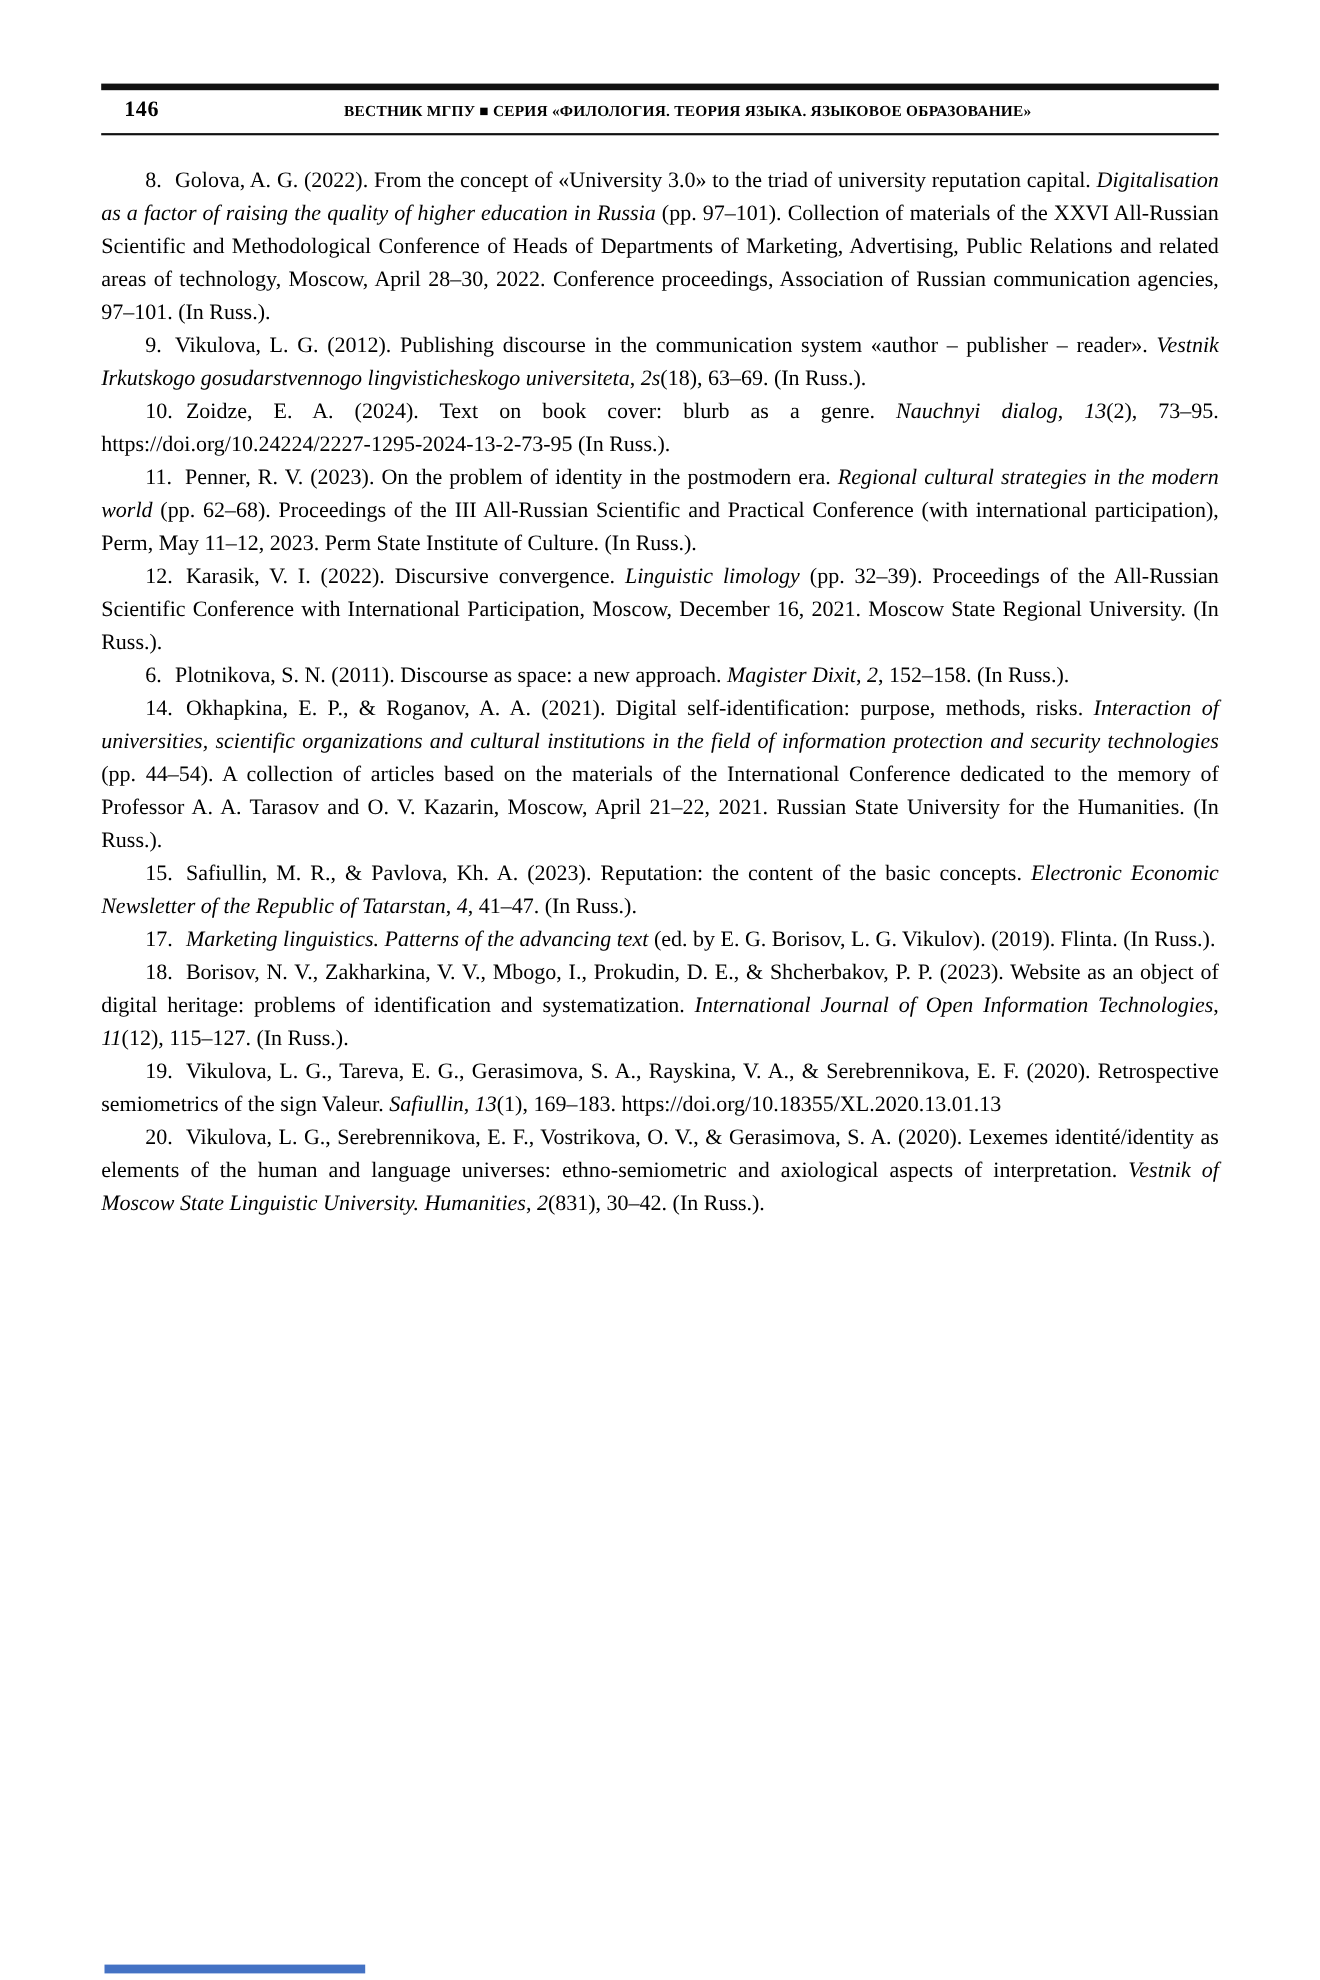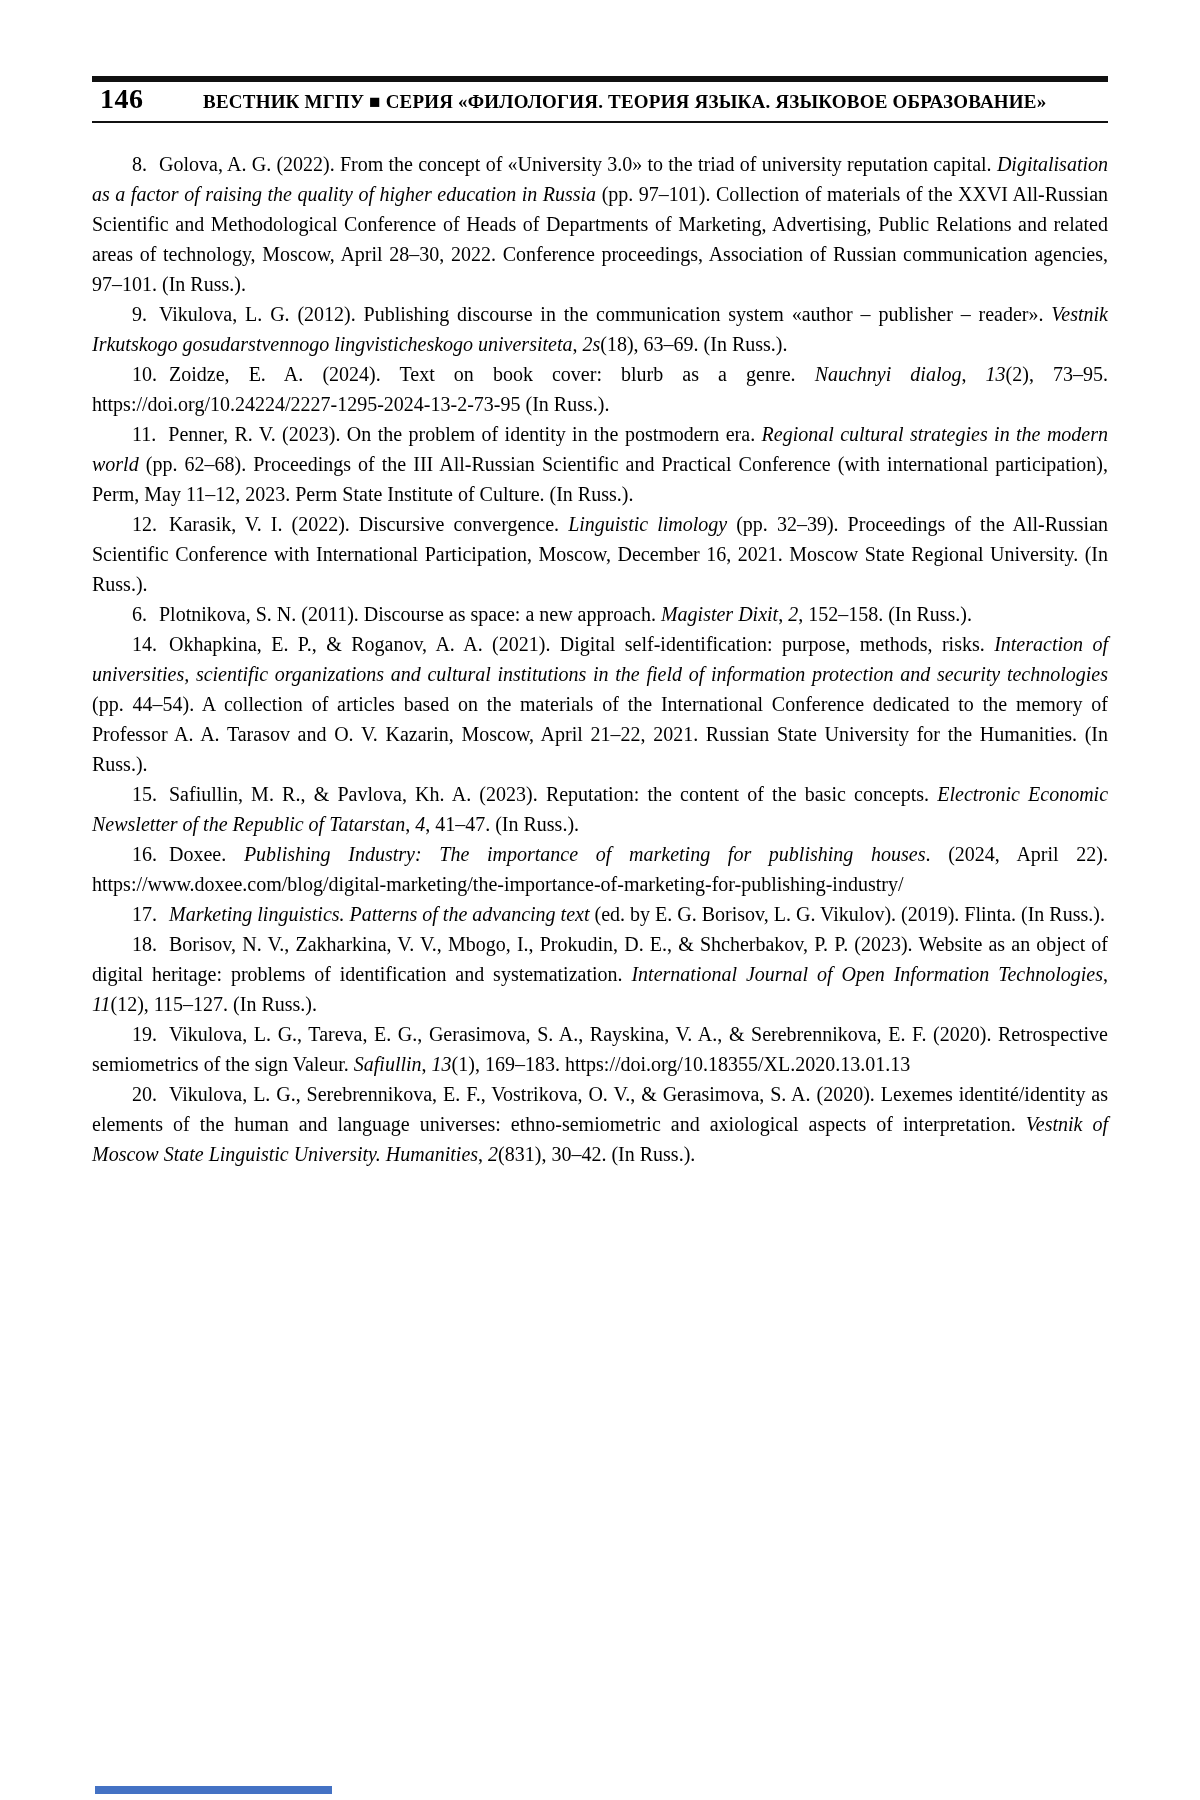--- a/index.html
+++ b/index.html
@@ -30,30 +30,31 @@
     height: 2px;
     background: #111111;
   }
   .header-row {
     display: flex;
     align-items: baseline;
     padding: 2px 2px 5px 8px;
   }
   .page-num {
     font-weight: bold;
-    font-size: 28px;
+    font-size: 20px;
     line-height: 30px;
     letter-spacing: 0.5px;
     flex: 0 0 auto;
+    margin-left: 13px;
   }
   .running-title {
     flex: 1 1 auto;
     text-align: center;
     font-weight: bold;
-    font-size: 19px;
+    font-size: 14px;
     line-height: 28px;
     letter-spacing: 0.2px;
     white-space: nowrap;
   }
   .refs {
     margin-top: 26px;
     font-size: 20px;
     line-height: 30px;
     text-align: justify;
   }
@@ -93,21 +94,20 @@
 
   <main class="refs" id="refs">
       <p class="ref"><span class="ref-num">8.</span><span class="rm">Golova, A. G. (2022). From the concept of «University 3.0» to the triad of university reputation capital. </span><span class="it">Digitalisation as a factor of raising the quality of higher education in Russia</span><span class="rm"> (pp. 97–101). Collection of materials of the XXVI All-Russian Scientific and Methodological Conference of Heads of Departments of Marketing, Advertising, Public Relations and related areas of technology, Moscow, April 28–30, 2022. Conference proceedings, Association of Russian communication agencies, 97–101. (In Russ.).</span></p>
       <p class="ref"><span class="ref-num">9.</span><span class="rm">Vikulova, L. G. (2012). Publishing discourse in the communication system «author – publisher – reader». </span><span class="it">Vestnik Irkutskogo gosudarstvennogo lingvisticheskogo universiteta</span><span class="rm">, </span><span class="it">2s</span><span class="rm">(18), 63–69. (In Russ.).</span></p>
       <p class="ref"><span class="ref-num">10.</span><span class="rm">Zoidze, E. A. (2024). Text on book cover: blurb as a genre. </span><span class="it">Nauchnyi dialog</span><span class="rm">, </span><span class="it">13</span><span class="rm">(2), 73–95. https://doi.org/10.24224/2227-1295-2024-13-2-73-95 (In Russ.).</span></p>
       <p class="ref"><span class="ref-num">11.</span><span class="rm">Penner, R. V. (2023). On the problem of identity in the postmodern era. </span><span class="it">Regional cultural strategies in the modern world</span><span class="rm"> (pp. 62–68). Proceedings of the III All-Russian Scientific and Practical Conference (with international participation), Perm, May 11–12, 2023. Perm State Institute of Culture. (In Russ.).</span></p>
       <p class="ref"><span class="ref-num">12.</span><span class="rm">Karasik, V. I. (2022). Discursive convergence. </span><span class="it">Linguistic limology</span><span class="rm"> (pp. 32–39). Proceedings of the All-Russian Scientific Conference with International Participation, Moscow, December 16, 2021. Moscow State Regional University. (In Russ.).</span></p>
       <p class="ref"><span class="ref-num">6.</span><span class="rm">Plotnikova, S. N. (2011). Discourse as space: a new approach. </span><span class="it">Magister Dixit</span><span class="rm">, </span><span class="it">2</span><span class="rm">, 152–158. (In Russ.).</span></p>
       <p class="ref"><span class="ref-num">14.</span><span class="rm">Okhapkina, E. P., &amp; Roganov, A. A. (2021). Digital self-identification: purpose, methods, risks. </span><span class="it">Interaction of universities, scientific organizations and cultural institutions in the field of information protection and security technologies</span><span class="rm"> (pp. 44–54). A collection of articles based on the materials of the International Conference dedicated to the memory of Professor A. A. Tarasov and O. V. Kazarin, Moscow, April 21–22, 2021. Russian State University for the Humanities. (In Russ.).</span></p>
       <p class="ref"><span class="ref-num">15.</span><span class="rm">Safiullin, M. R., &amp; Pavlova, Kh. A. (2023). Reputation: the content of the basic concepts. </span><span class="it">Electronic Economic Newsletter of the Republic of Tatarstan</span><span class="rm">, </span><span class="it">4</span><span class="rm">, 41–47. (In Russ.).</span></p>
-      <p class="ref"><span class="ref-num">16.</span><span class="rm">Doxee. </span><span class="it">Publishing Industry: The importance of marketing for publishing houses</span><span class="rm">. (2024, April 22). https://www.doxee.com/blog/digital-marketing/the-importance-of-marketing-for-publishing-industry/</span></p>
       <p class="ref"><span class="ref-num">17.</span><span class="it">Marketing linguistics. Patterns of the advancing text</span><span class="rm"> (ed. by E. G. Borisov, L. G. Vikulov). (2019). Flinta. (In Russ.).</span></p>
       <p class="ref"><span class="ref-num">18.</span><span class="rm">Borisov, N. V., Zakharkina, V. V., Mbogo, I., Prokudin, D. E., &amp; Shcherbakov, P. P. (2023). Website as an object of digital heritage: problems of identification and systematization. </span><span class="it">International Journal of Open Information Technologies</span><span class="rm">, </span><span class="it">11</span><span class="rm">(12), 115–127. (In Russ.).</span></p>
       <p class="ref"><span class="ref-num">19.</span><span class="rm">Vikulova, L. G., Tareva, E. G., Gerasimova, S. A., Rayskina, V. A., &amp; Serebrennikova, E. F. (2020). Retrospective semiometrics of the sign Valeur. </span><span class="it">Safiullin</span><span class="rm">, </span><span class="it">13</span><span class="rm">(1), 169–183. https://doi.org/10.18355/XL.2020.13.01.13</span></p>
       <p class="ref"><span class="ref-num">20.</span><span class="rm">Vikulova, L. G., Serebrennikova, E. F., Vostrikova, O. V., &amp; Gerasimova, S. A. (2020). Lexemes identité/identity as elements of the human and language universes: ethno-semiometric and axiological aspects of interpretation. </span><span class="it">Vestnik of Moscow State Linguistic University. Humanities</span><span class="rm">, </span><span class="it">2</span><span class="rm">(831), 30–42. (In Russ.).</span></p>
     </main>
 
   <div class="bottom-bar" id="bottom-bar" style="background: rgb(68, 114, 196);"></div>
 </div>
 
 </body></html>

